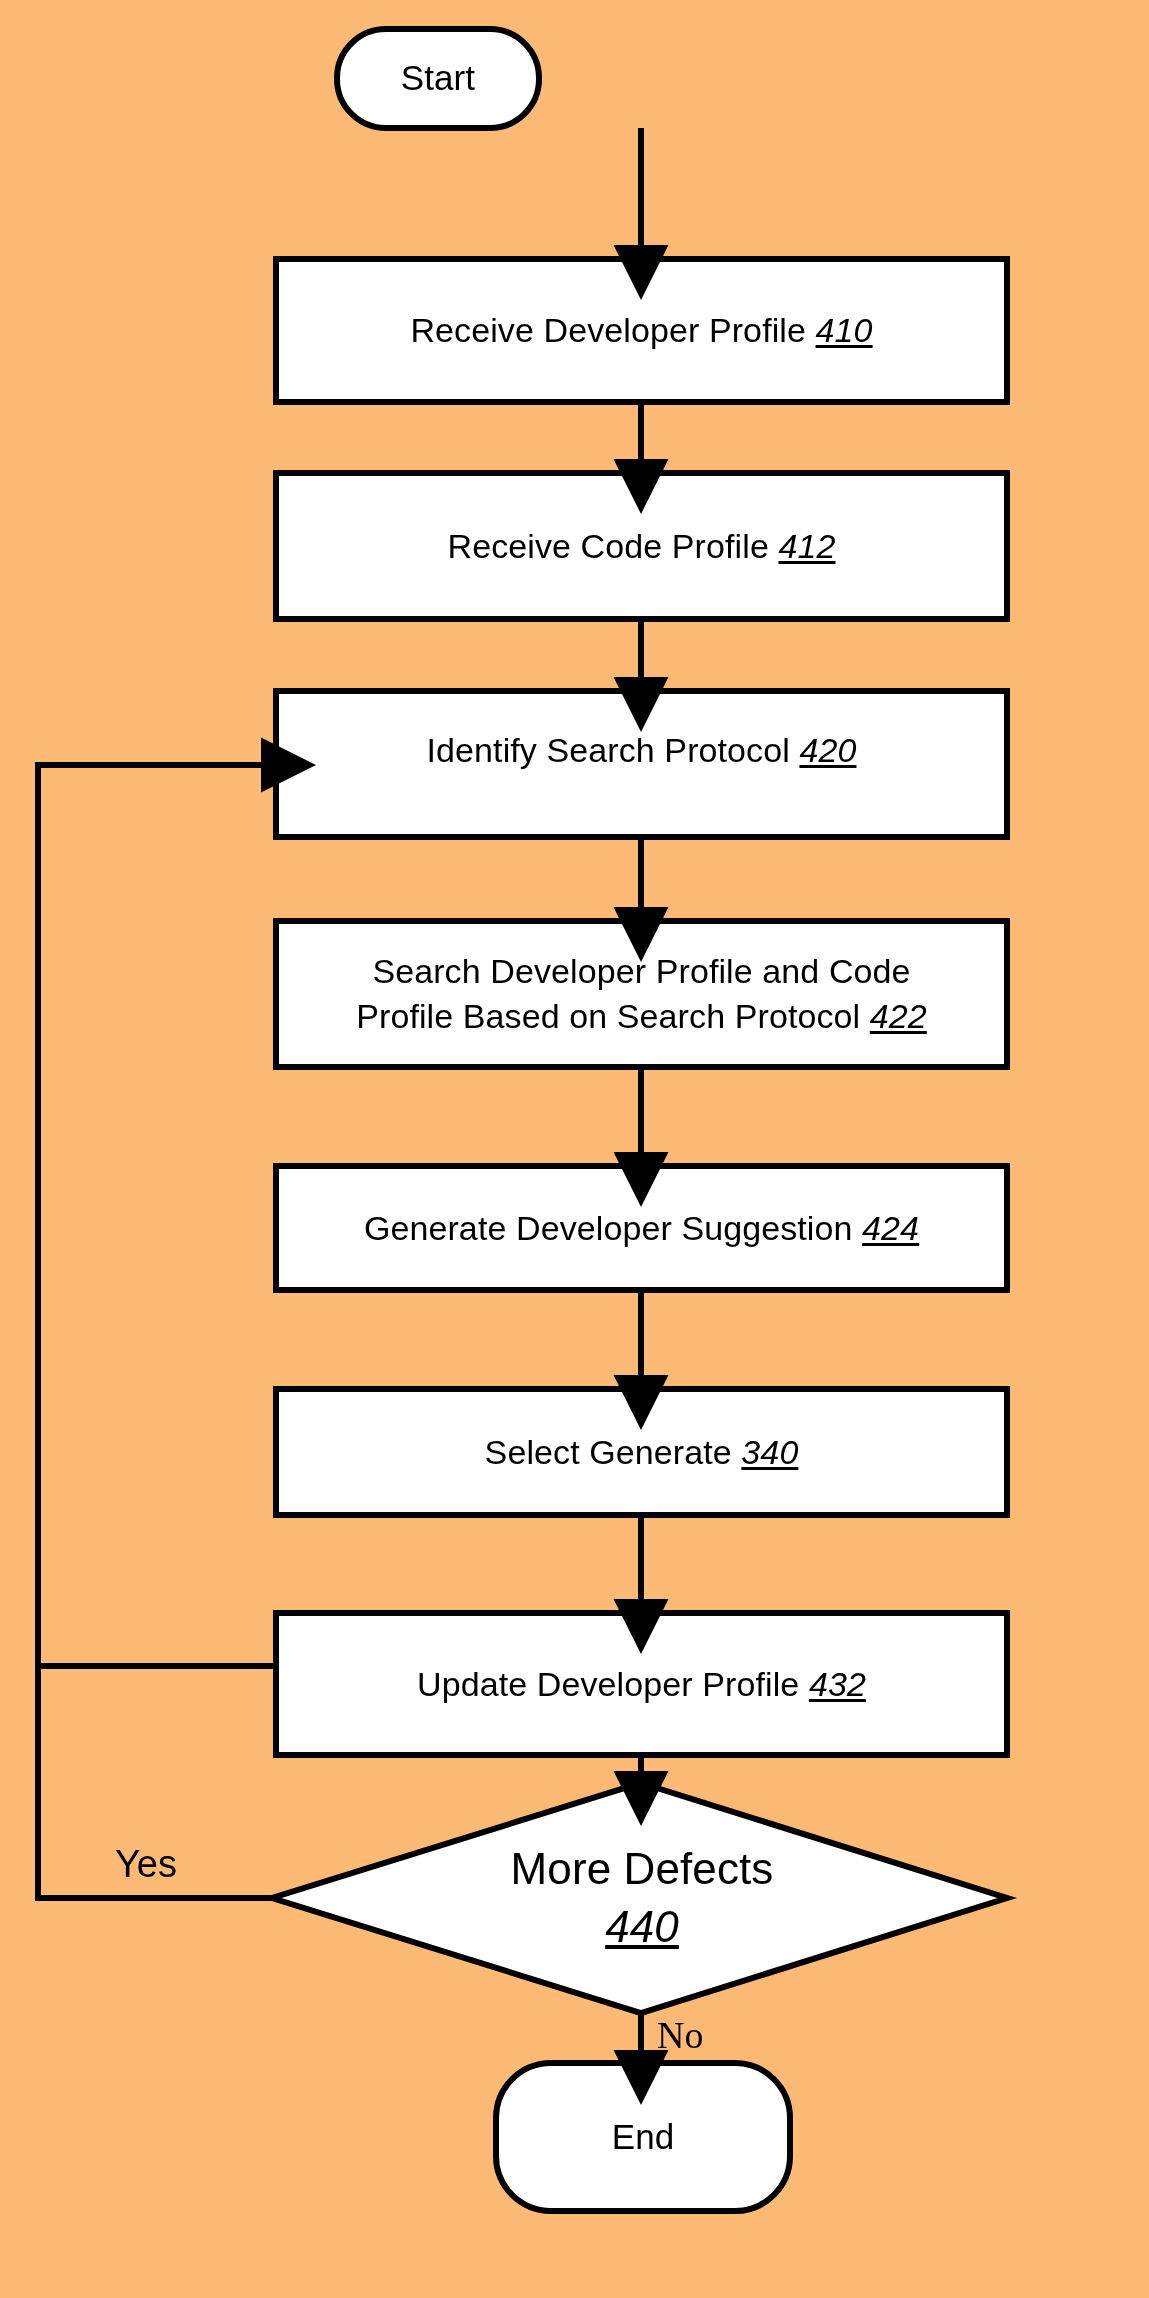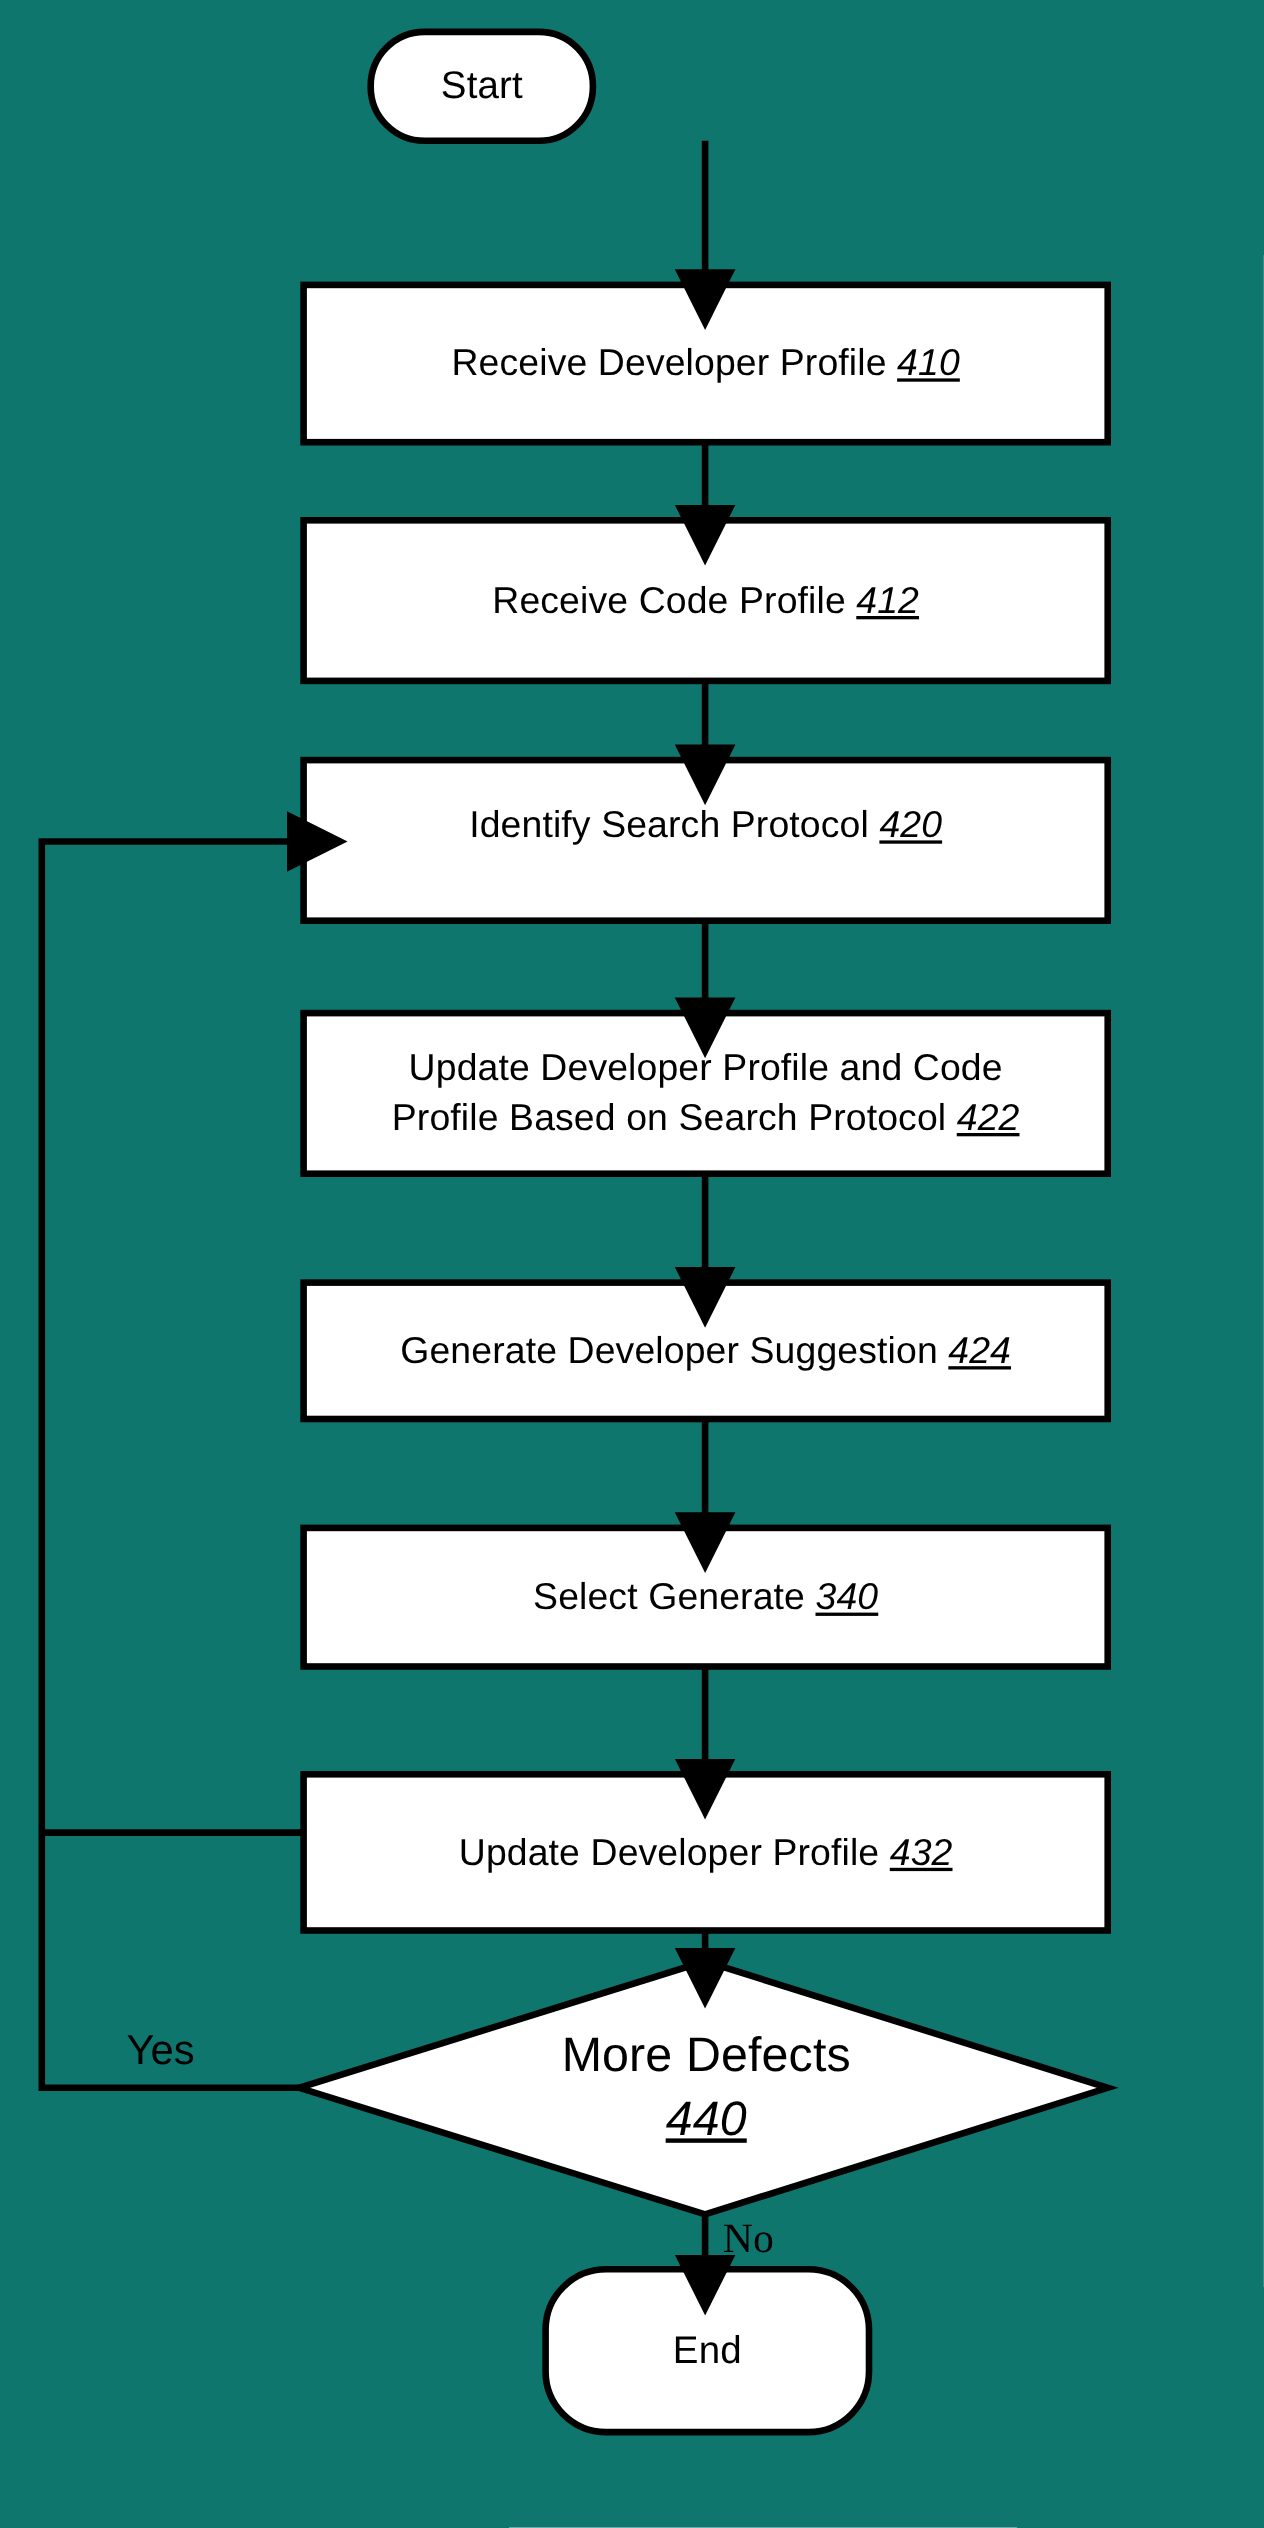--- a/index.html
+++ b/index.html
@@ -4,21 +4,21 @@
 <style>
   html, body {
     margin: 0;
     padding: 0;
     background: #ffffff;
   }
   #page {
     position: relative;
     width: 1149px;
     height: 2298px;
-    background: #0f766e;
+    background: #fdba74;
     font-family: "Liberation Sans", sans-serif;
     color: #000000;
     overflow: hidden;
   }
   #flowchart-svg {
     position: absolute;
     left: 0;
     top: 0;
     width: 1149px;
     height: 2298px;
@@ -120,21 +120,21 @@
 
   <div class="node-text proc-label" style="left:276px; top:473px; width:731px; height:146px;">
     <span class="line"><span>Receive Code Profile</span> <span class="ref">412</span></span>
   </div>
 
   <div class="node-text proc-label" style="left:276px; top:677px; width:731px; height:146px;">
     <span class="line"><span>Identify Search Protocol</span> <span class="ref">420</span></span>
   </div>
 
   <div class="node-text proc-label" style="left:276px; top:921px; width:731px; height:146px;">
-    <span class="line">Update Developer Profile and Code</span>
+    <span class="line">Search Developer Profile and Code</span>
     <span class="line"><span>Profile Based on Search Protocol</span> <span class="ref">422</span></span>
   </div>
 
   <div class="node-text proc-label" style="left:276px; top:1166px; width:731px; height:124px;">
     <span class="line"><span>Generate Developer Suggestion</span> <span class="ref">424</span></span>
   </div>
 
   <div class="node-text proc-label" style="left:276px; top:1389px; width:731px; height:126px;">
     <span class="line"><span>Select Generate</span> <span class="ref">340</span></span>
   </div>

